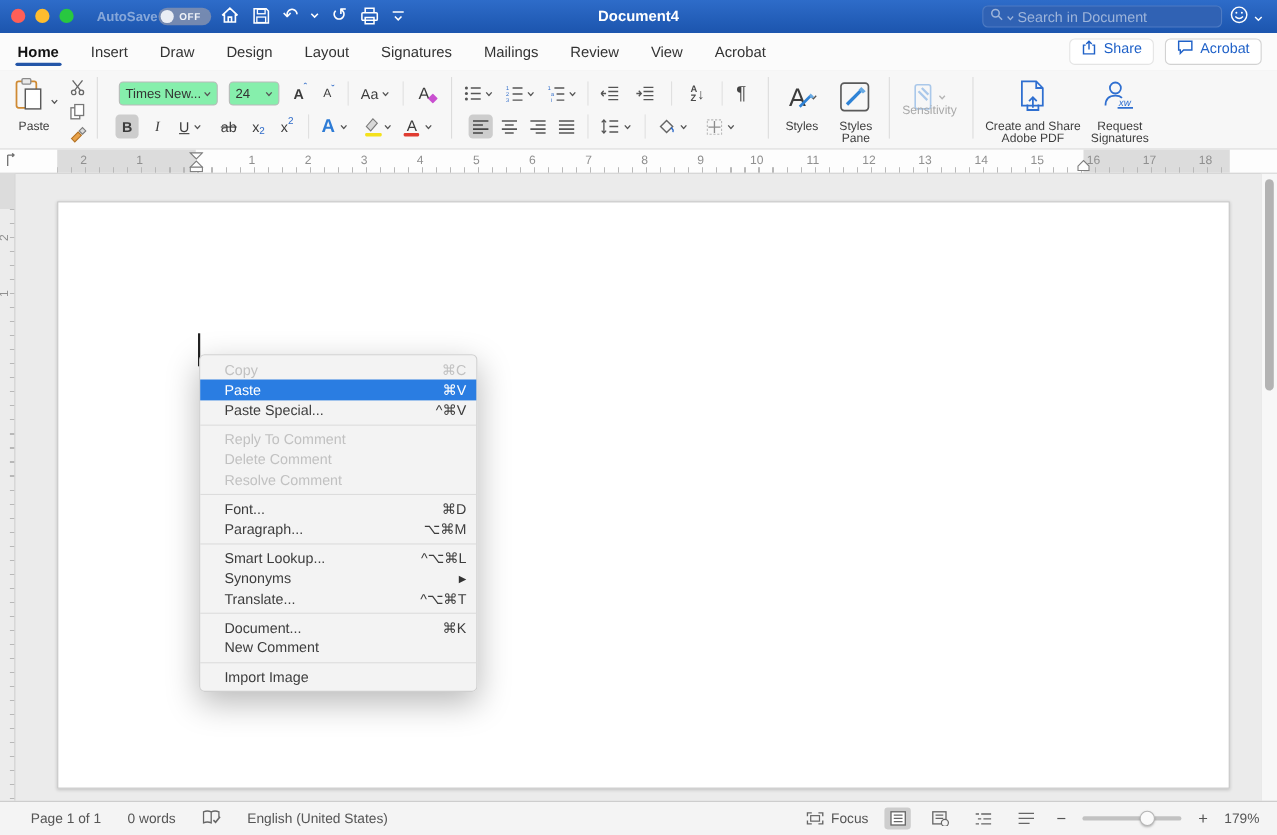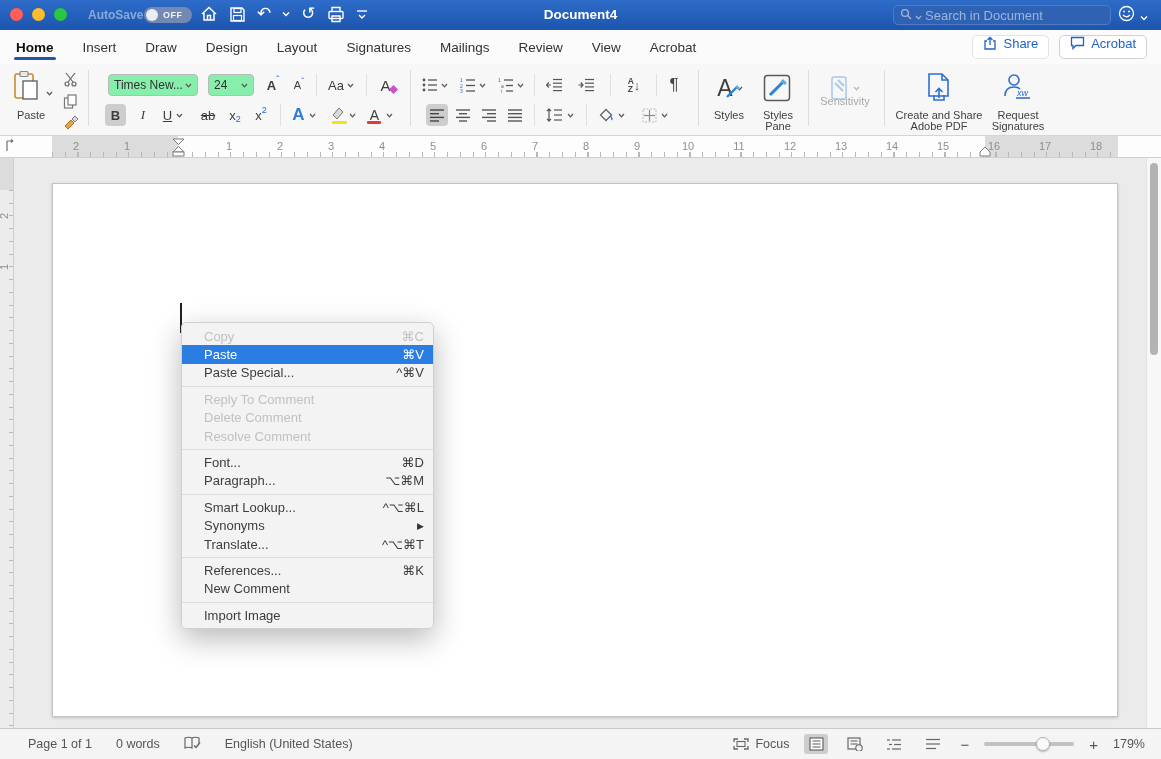--- a/index.html
+++ b/index.html
@@ -631,21 +631,21 @@
     <span class="mi-shortcut"></span>
     <span class="mi-arrow" style="display: inline;">▶</span>
   </div>
       <div class="mi">
     <span class="mi-label">Translate...</span>
     <span class="mi-shortcut">^⌥⌘T</span>
 
   </div>
       <div class="menu-sep"></div>
       <div class="mi">
-    <span class="mi-label">References...</span>
+    <span class="mi-label">Document...</span>
     <span class="mi-shortcut">⌘K</span>
 
   </div>
       <div class="mi">
     <span class="mi-label">New Comment</span>
     <span class="mi-shortcut"></span>
 
   </div>
       <div class="menu-sep"></div>
       <div class="mi">

